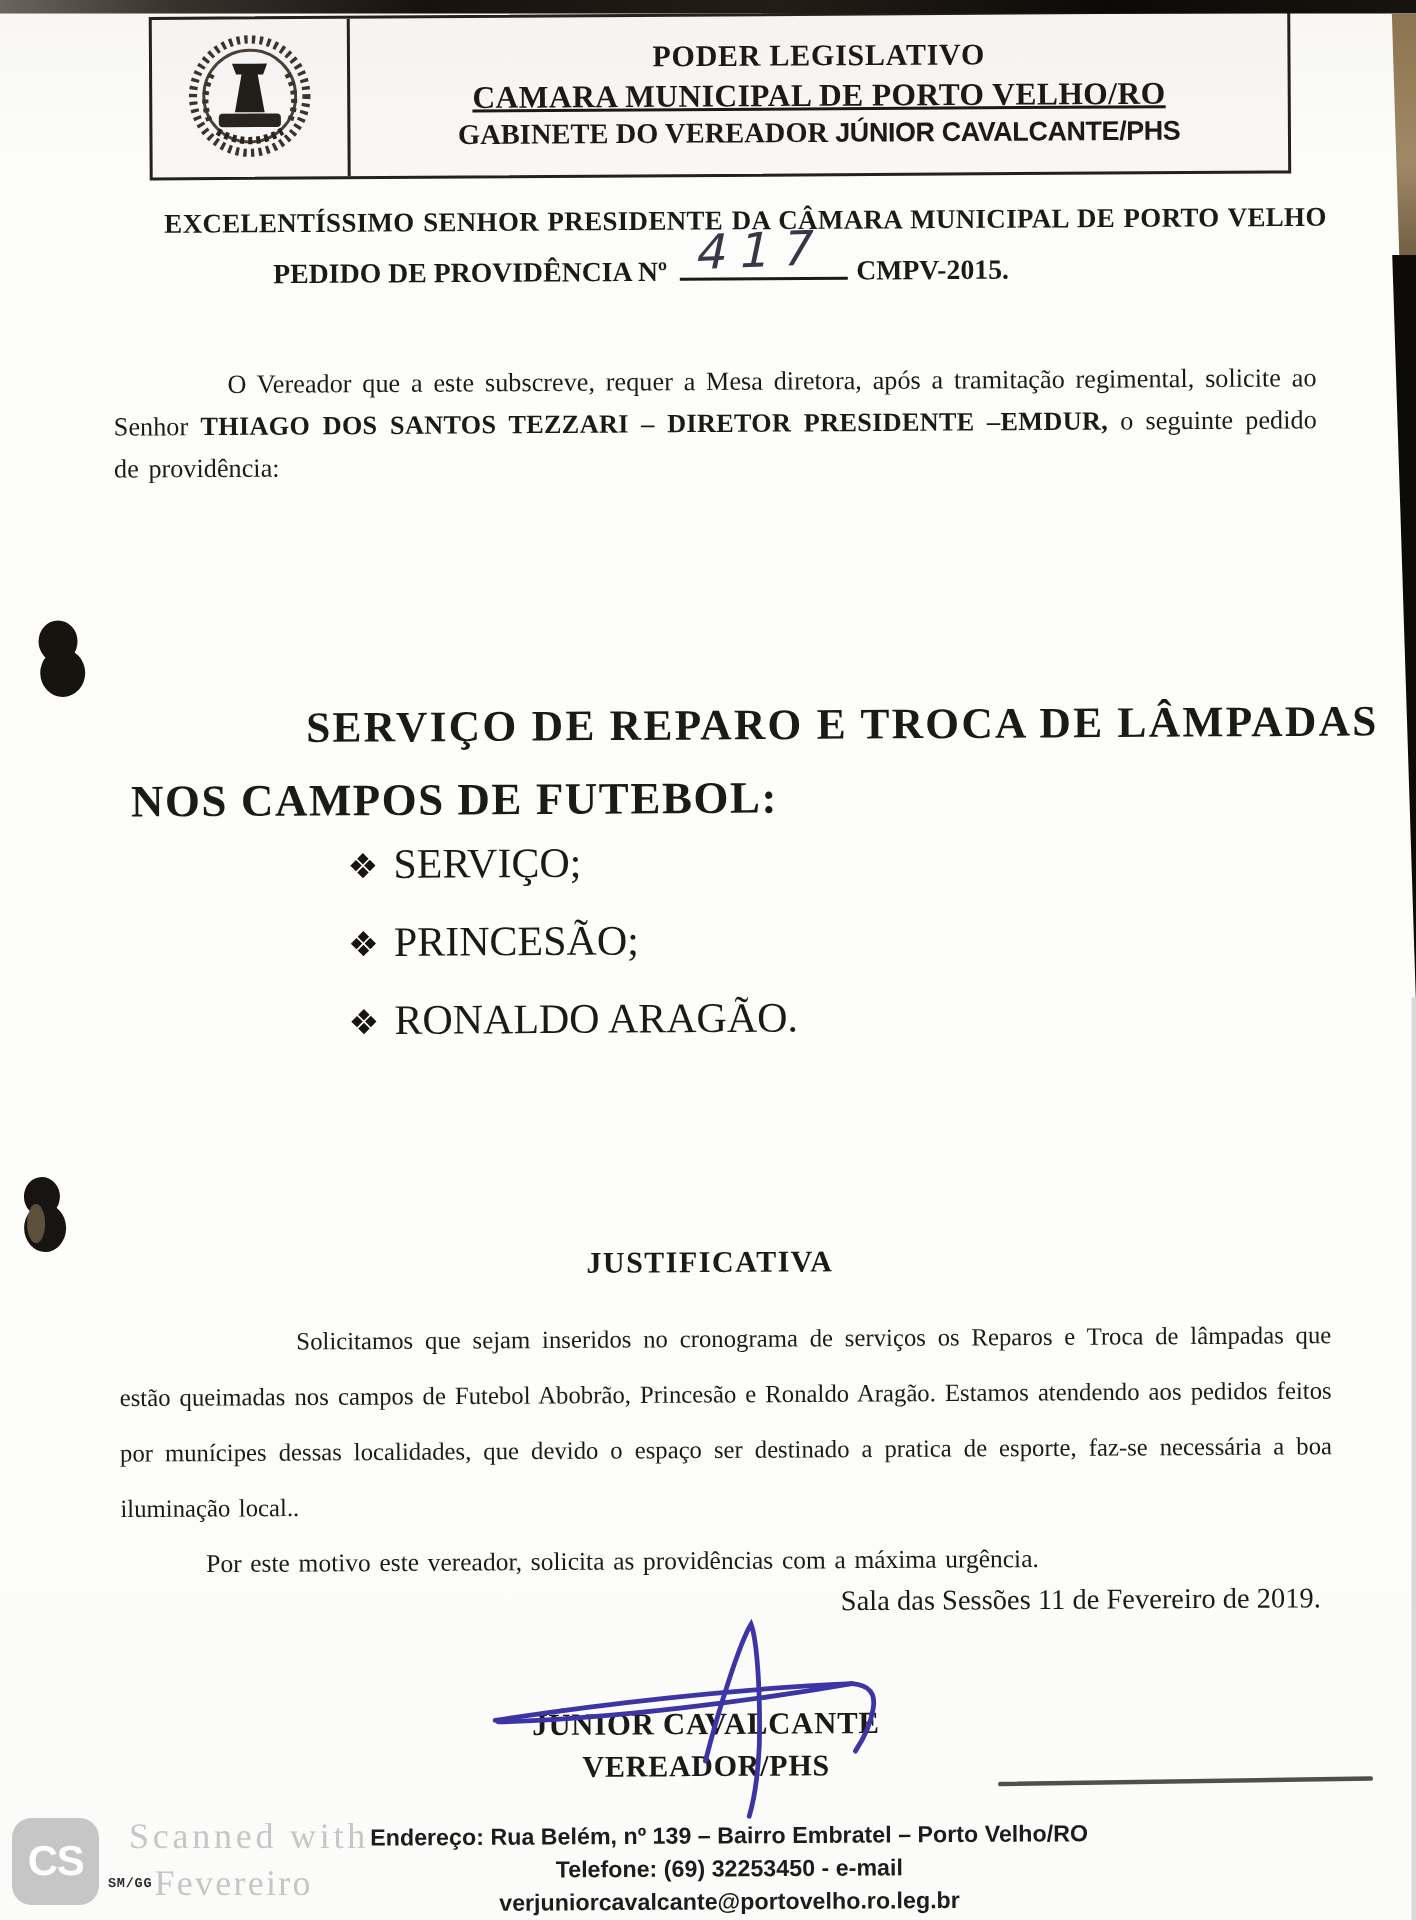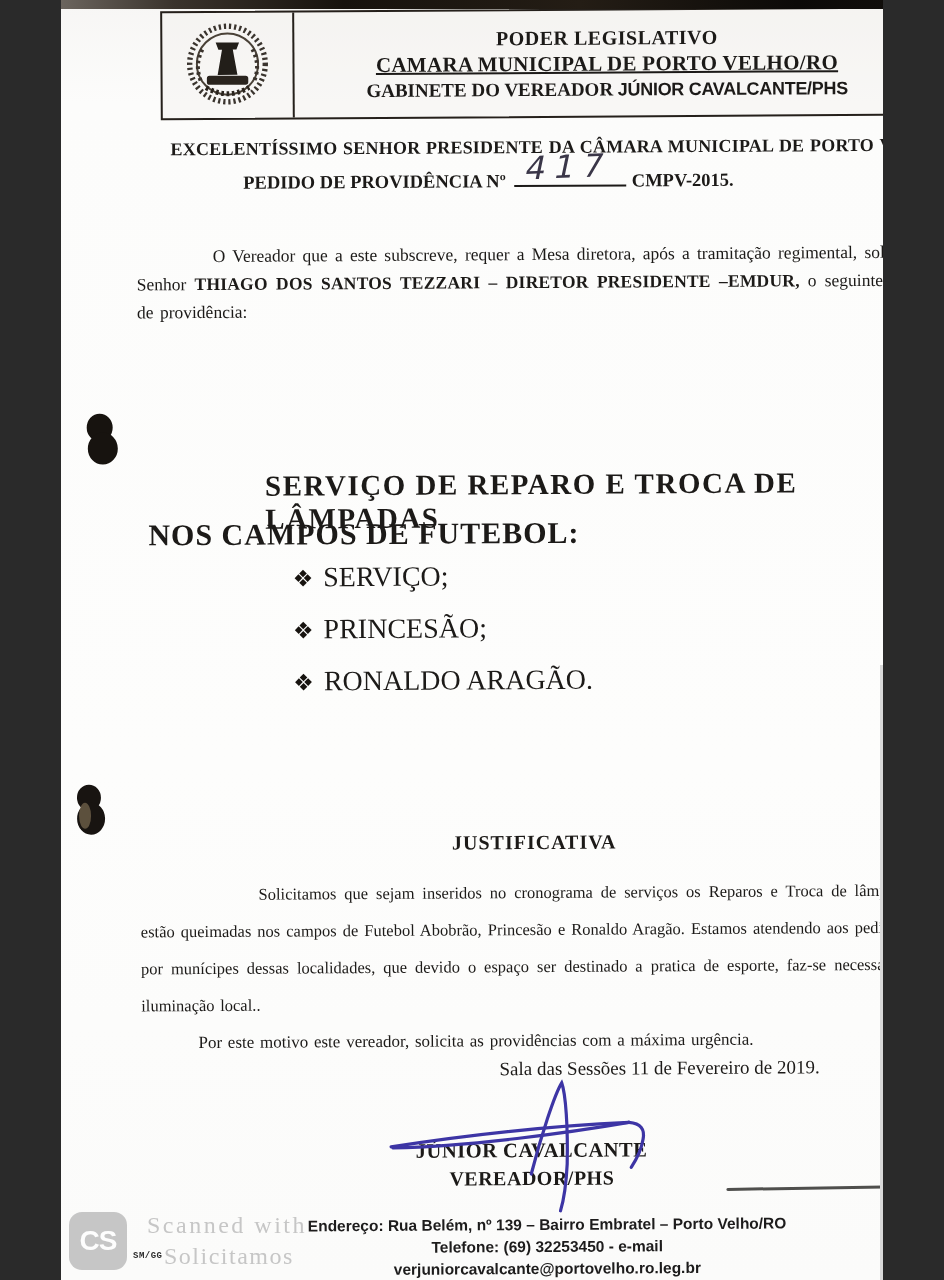--- a/index.html
+++ b/index.html
@@ -1,16 +1,16 @@
 <!DOCTYPE html>
 <html><head>
 <meta charset="utf-8">
 <style>
   html,body{margin:0;padding:0;background:#2a2a2a;}
-  .stage{position:relative;width:822px;height:1280px;margin:0 auto;overflow:hidden;
+  .stage{position:relative;width:944px;height:1280px;margin:0 auto;overflow:hidden;
          background:linear-gradient(180deg,#f7f6f4 0%,#fcfcfb 8%,#fdfdfc 60%,#fbfbfa 100%);
          font-family:"Liberation Serif", serif;color:#1c1a18;}
   .tilt{position:absolute;inset:0;transform:rotate(-0.35deg);transform-origin:472px 640px;}
 
   
   .edge-top{position:absolute;left:0;top:0;width:944px;height:9px;
     background:linear-gradient(90deg,#6b655e 0%,#3a332c 12%,#17120d 30%,#241d15 55%,#0c0a08 78%,#17130e 100%);}
   .edge-tan{position:absolute;left:921px;top:9px;width:23px;height:165px;
     background:linear-gradient(180deg,#8d7450,#a08966 60%,#6f5d42);
     clip-path:polygon(30% 0,100% 0,100% 100%,52% 100%);}
@@ -152,21 +152,21 @@
       <div>Endereço: Rua Belém, nº 139 – Bairro Embratel – Porto Velho/RO</div>
       <div>Telefone: (69) 32253450  -  e-mail verjuniorcavalcante@portovelho.ro.leg.br</div>
     </div>
   </div>
 
   <div class="cs-logo">
     <span>CS</span>
   </div>
   <div class="cs-text">
     <div>Scanned with</div>
-    <div class="l2">Solicitamos</div>
+    <div class="l2">Fevereiro</div>
   </div>
   <div class="smgg">SM/GG</div>
 
   <div class="edge-top"></div>
   <div class="edge-tan"></div>
   <div class="edge-right"></div>
   <div class="edge-right-thin"></div>
 </div>
 
 </body></html>

